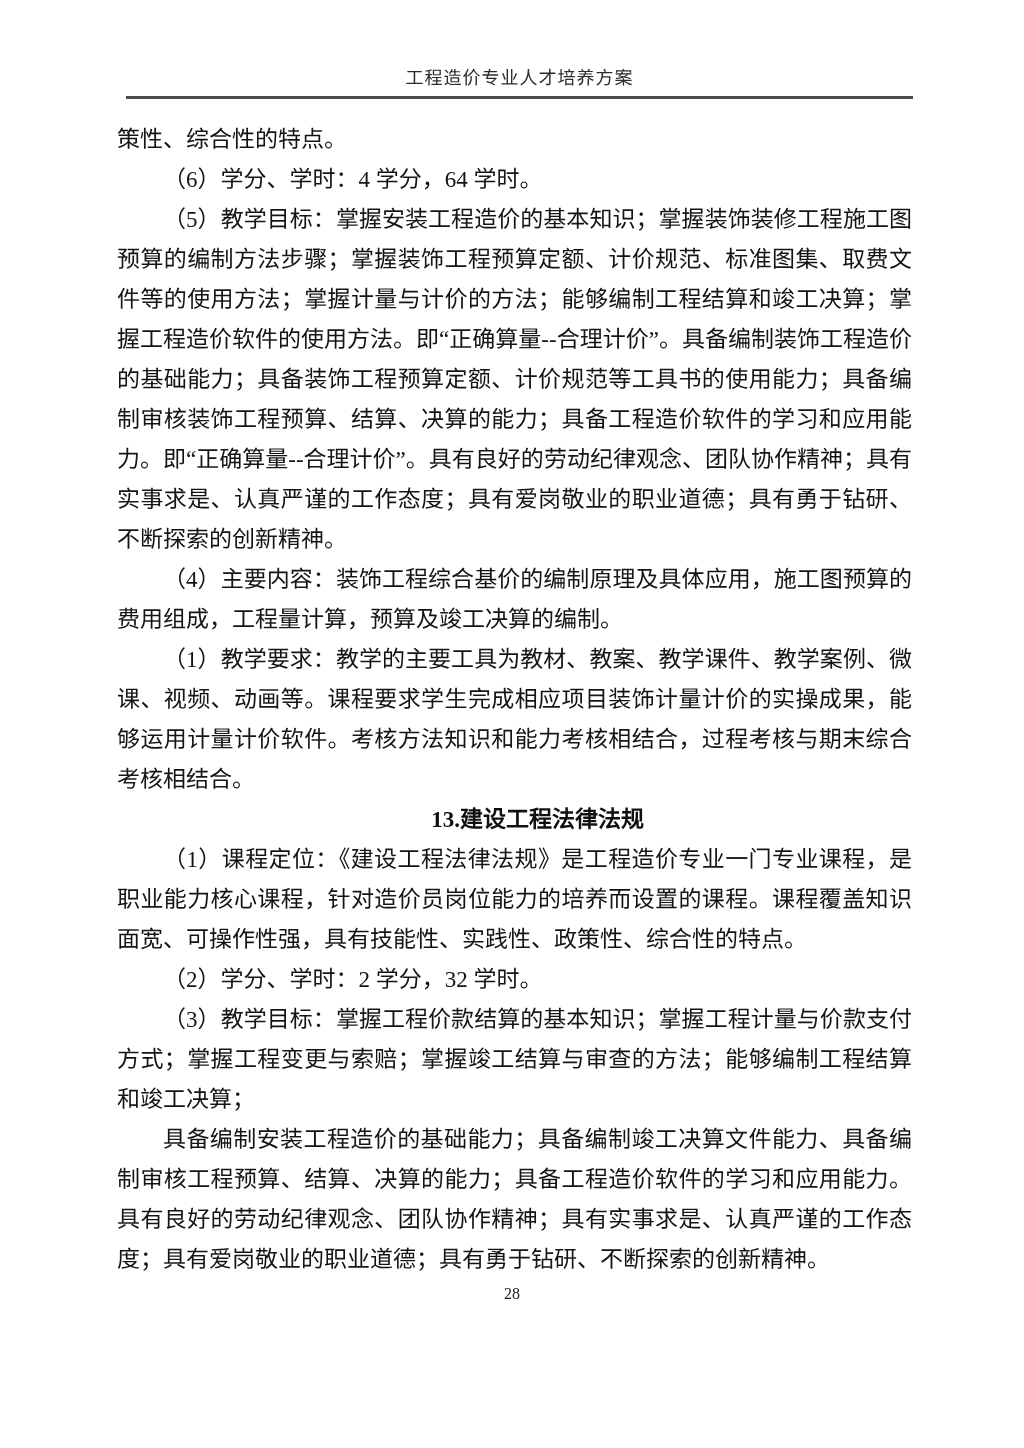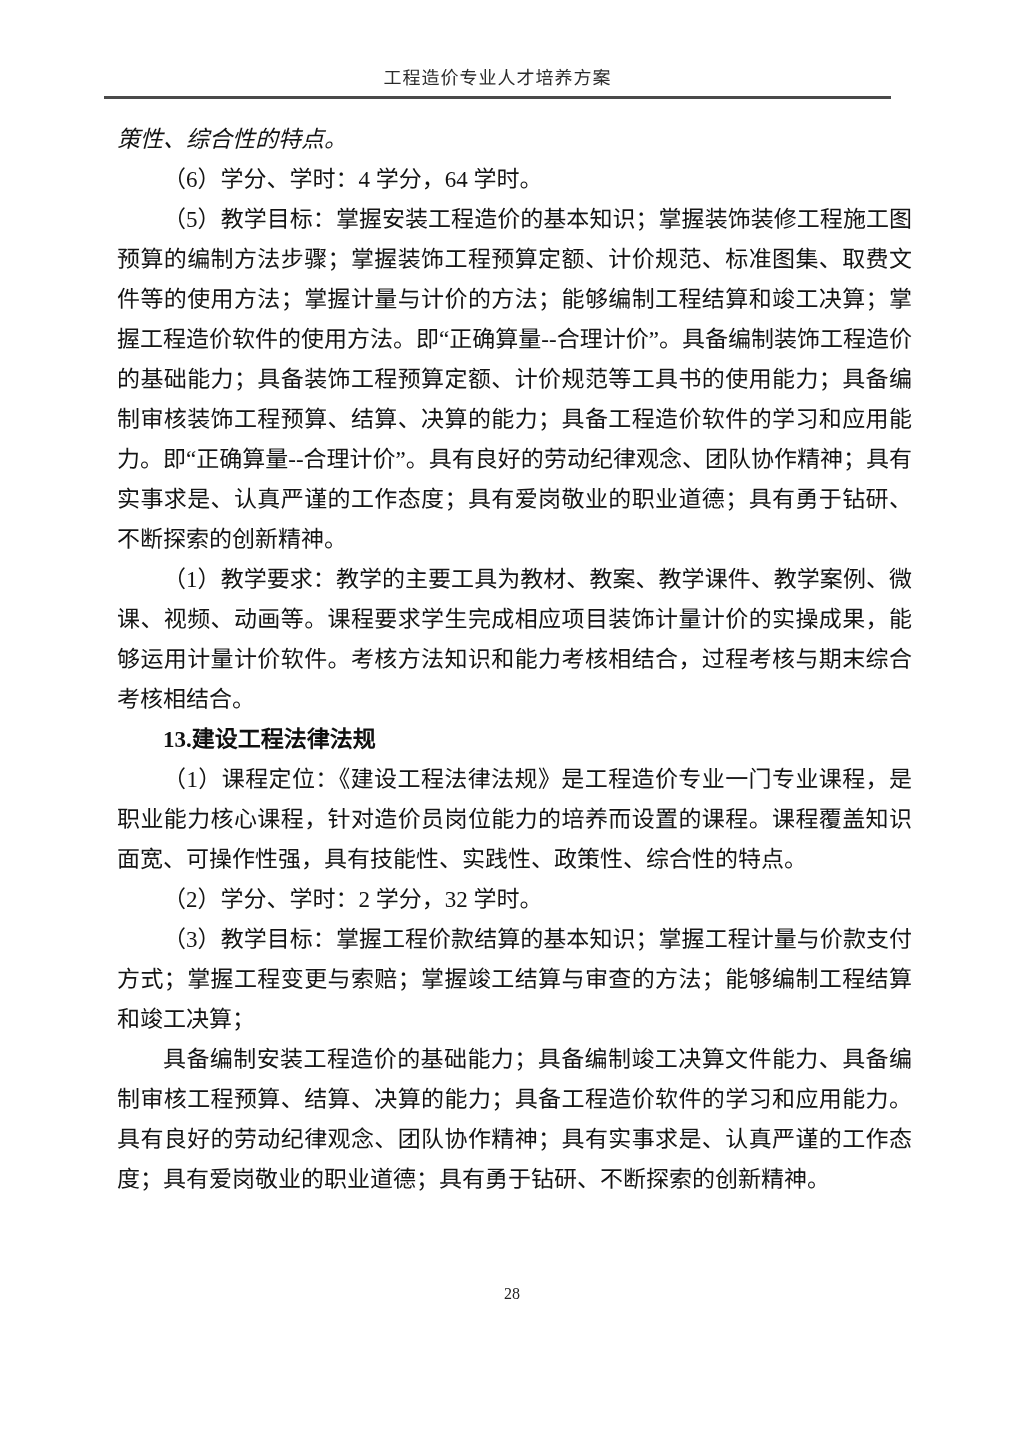--- a/index.html
+++ b/index.html
@@ -13,21 +13,21 @@
     position: relative;
     width: 1024px;
     height: 1448px;
     background: #ffffff;
     color: #161616;
     overflow: hidden;
   }
   .doc-header {
     position: absolute;
     top: 66px;
-    left: 104px;
+    left: 126px;
     width: 787px;
     text-align: center;
     border-bottom: 3px solid #4a4a4a;
     padding-bottom: 6px;
   }
   .doc-header-title {
     font-size: 18px;
     line-height: 24px;
     letter-spacing: 1px;
     color: #2b2b2b;
@@ -42,30 +42,30 @@
     line-height: 40px;
     text-align: justify;
     text-justify: inter-ideograph;
     color: #141414;
   }
   .para {
     margin: 0;
     padding: 0;
     text-indent: 2em;
   }
-  .para.no-indent { text-indent: 0; font-style: italic; }
+  .para.no-indent { text-indent: 0; }
   .heading {
     margin: 0;
     padding: 0;
     text-indent: 2em;
     font-size: 23px;
     line-height: 40px;
     font-weight: bold;
     color: #101010;
-    text-align: left;
+    text-align: center;
   }
   .doc-footer {
     position: absolute;
     top: 1284px;
     left: 0;
     width: 100%;
     text-align: center;
   }
   .page-number {
     font-size: 16px;
@@ -79,20 +79,21 @@
 <div class="page">
 
   <header class="doc-header">
     <div class="doc-header-title">工程造价专业人才培养方案</div>
   </header>
 
   <main class="doc-body">
     <p class="para no-indent">策性、综合性的特点。</p>
     <p class="para">（6）学分、学时：4 学分，64 学时。</p>
     <p class="para">（5）教学目标：掌握安装工程造价的基本知识；掌握装饰装修工程施工图预算的编制方法步骤；掌握装饰工程预算定额、计价规范、标准图集、取费文件等的使用方法；掌握计量与计价的方法；能够编制工程结算和竣工决算；掌握工程造价软件的使用方法。即“正确算量--合理计价”。具备编制装饰工程造价的基础能力；具备装饰工程预算定额、计价规范等工具书的使用能力；具备编制审核装饰工程预算、结算、决算的能力；具备工程造价软件的学习和应用能力。即“正确算量--合理计价”。具有良好的劳动纪律观念、团队协作精神；具有实事求是、认真严谨的工作态度；具有爱岗敬业的职业道德；具有勇于钻研、不断探索的创新精神。</p>
+    <p class="para">（4）主要内容：装饰工程综合基价的编制原理及具体应用，施工图预算的费用组成，工程量计算，预算及竣工决算的编制。</p>
     <p class="para">（1）教学要求：教学的主要工具为教材、教案、教学课件、教学案例、微课、视频、动画等。课程要求学生完成相应项目装饰计量计价的实操成果，能够运用计量计价软件。考核方法知识和能力考核相结合，过程考核与期末综合考核相结合。</p>
     <h3 class="heading">13.建设工程法律法规</h3>
     <p class="para">（1）课程定位：《建设工程法律法规》是工程造价专业一门专业课程，是职业能力核心课程，针对造价员岗位能力的培养而设置的课程。课程覆盖知识面宽、可操作性强，具有技能性、实践性、政策性、综合性的特点。</p>
     <p class="para">（2）学分、学时：2 学分，32 学时。</p>
     <p class="para">（3）教学目标：掌握工程价款结算的基本知识；掌握工程计量与价款支付方式；掌握工程变更与索赔；掌握竣工结算与审查的方法；能够编制工程结算和竣工决算；</p>
     <p class="para">具备编制安装工程造价的基础能力；具备编制竣工决算文件能力、具备编制审核工程预算、结算、决算的能力；具备工程造价软件的学习和应用能力。具有良好的劳动纪律观念、团队协作精神；具有实事求是、认真严谨的工作态度；具有爱岗敬业的职业道德；具有勇于钻研、不断探索的创新精神。</p>
   </main>
 
   <footer class="doc-footer">
     <span class="page-number">28</span>

